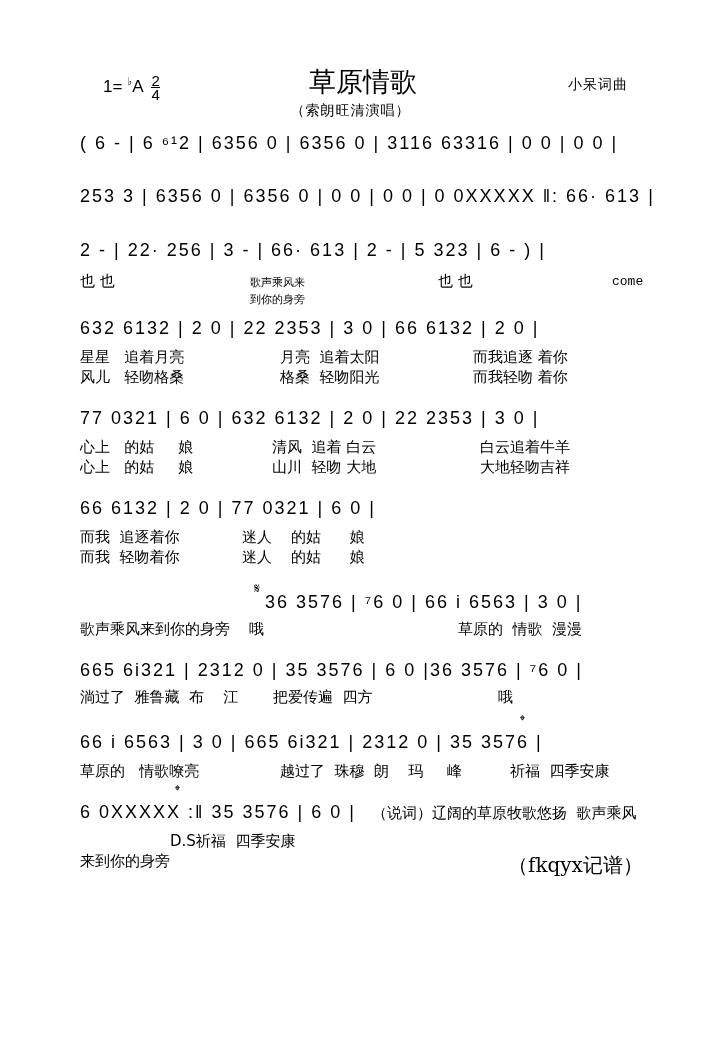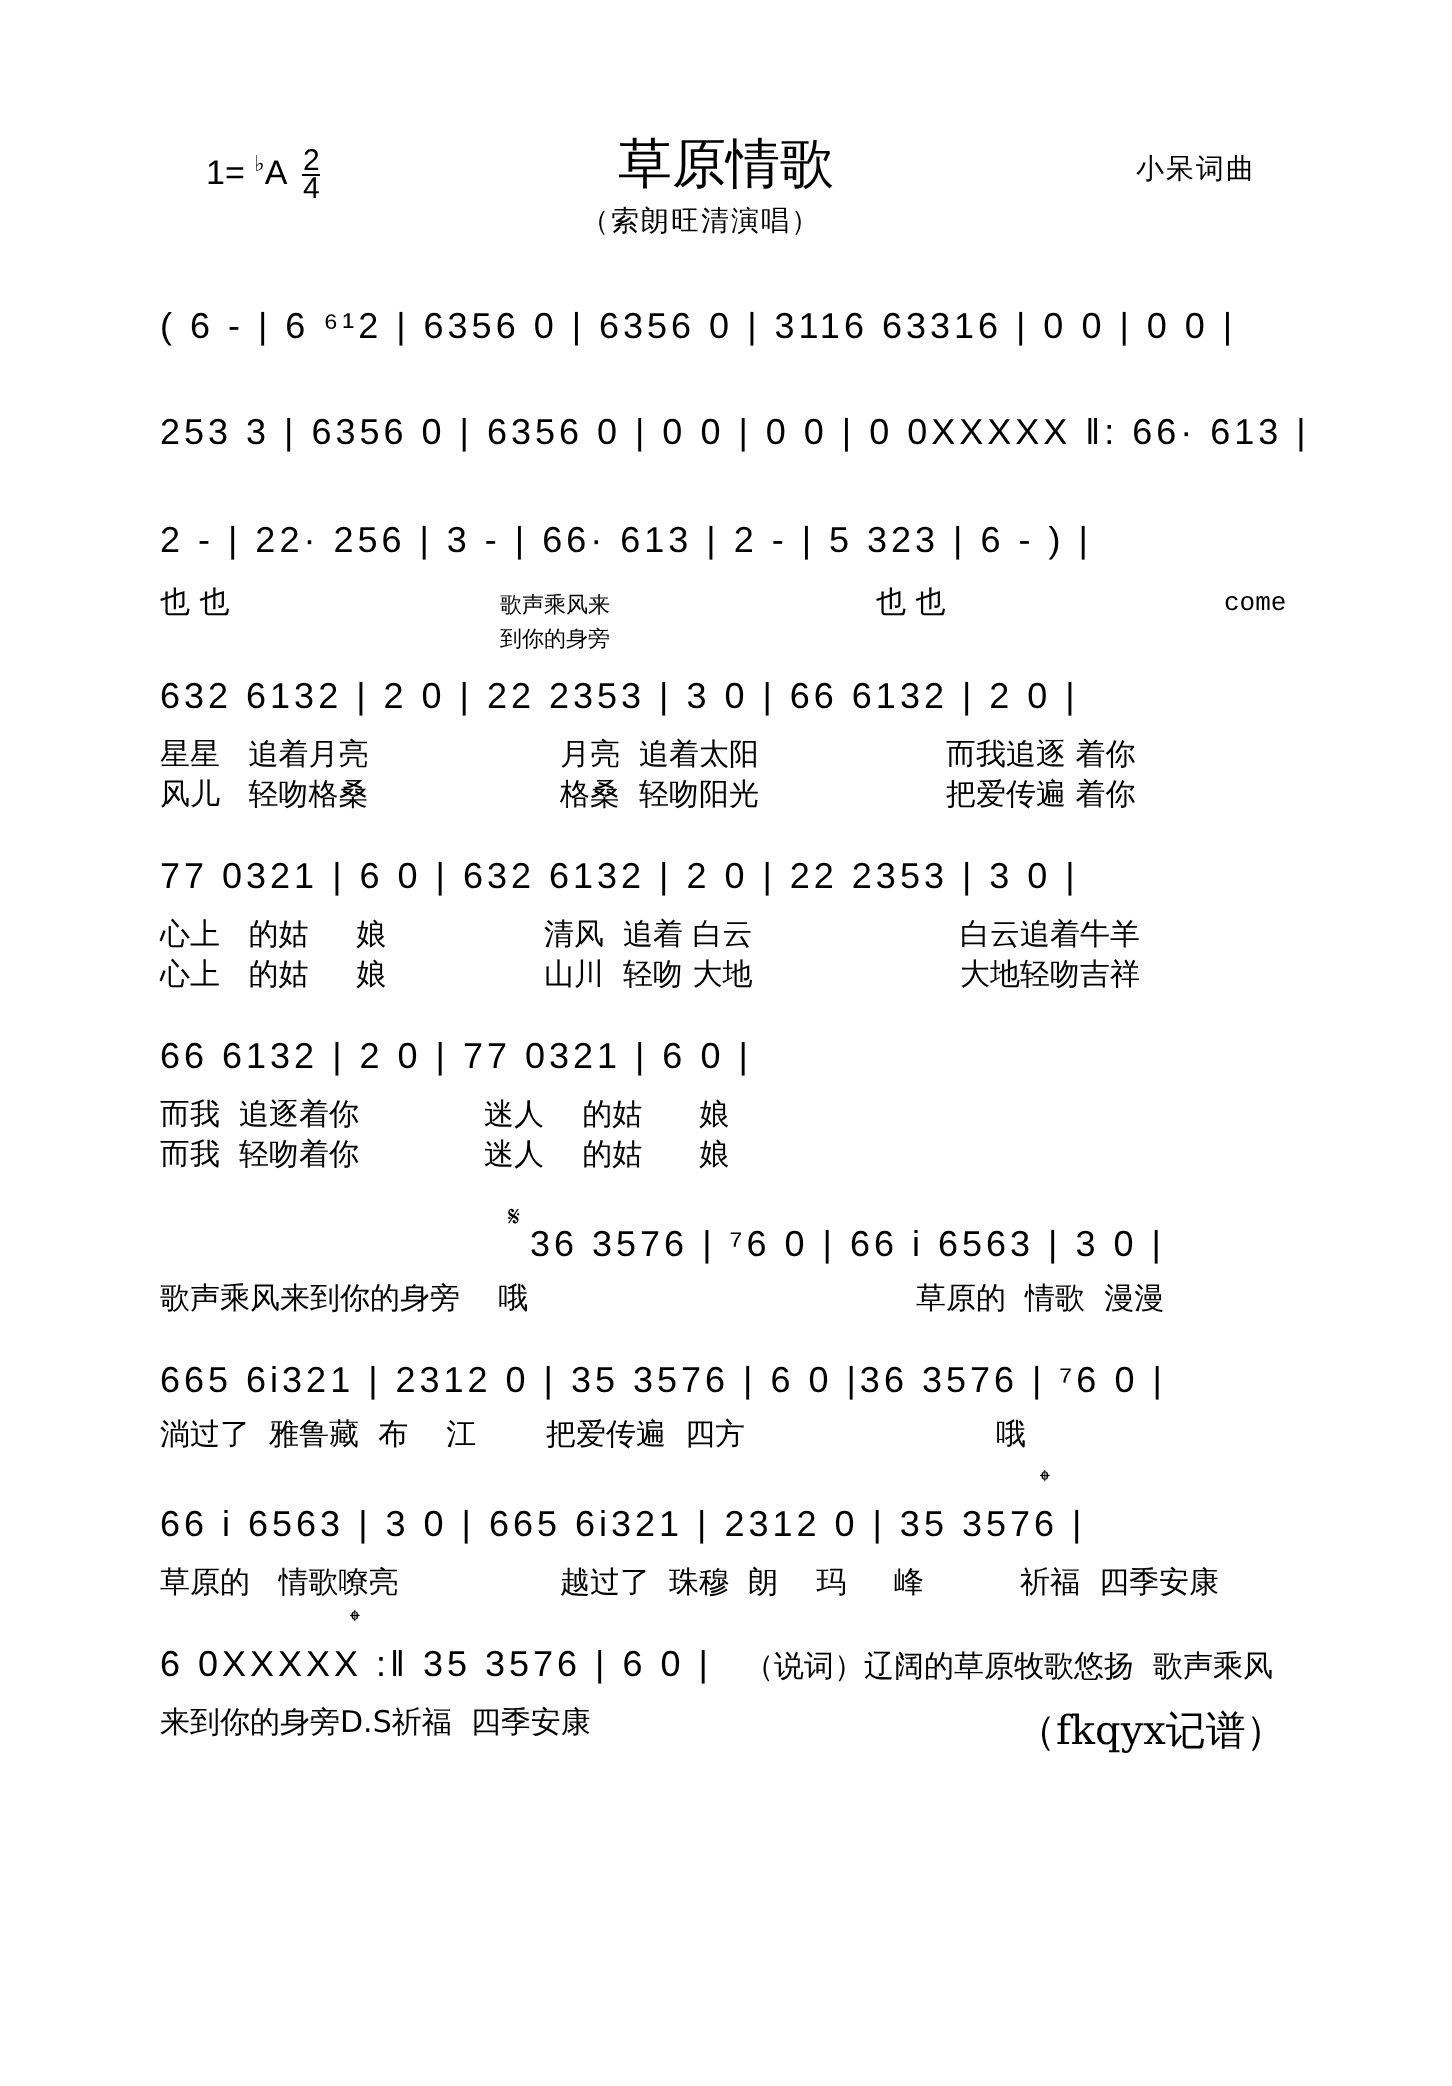--- a/index.html
+++ b/index.html
@@ -7,21 +7,21 @@
   .abs { position:absolute; white-space:nowrap; }
   .key { left:103px; top:74px; font-size:17px; }
   .key .flat { font-size:11px; vertical-align:super; }
   .frac { display:inline-block; vertical-align:middle; text-align:center; line-height:13px; font-size:15px; margin-left:4px; }
   .frac span { display:block; }
   .frac .top { border-bottom:1px solid #000; }
   .title { left:0; width:726px; top:64px; text-align:center; font-size:27px; font-family:"DejaVu Sans",sans-serif; }
   .subtitle { left:0; width:701px; top:102px; text-align:center; font-size:14px; font-family:"DejaVu Serif",serif; letter-spacing:1px; }
   .credit { left:568px; top:76px; font-size:14px; font-family:"DejaVu Serif",serif; letter-spacing:1px; }
 
-  .row { position:absolute; left:80px; width:575px; height:24px;margin-top:20px; }
+  .row { position:absolute; left:80px; width:575px; height:24px; }
   .notes { position:absolute; left:0; top:0; font-size:18px; font-family:"Liberation Sans",sans-serif; letter-spacing:2px; white-space:pre; }
   .lyric { position:absolute; font-size:15px; font-family:"DejaVu Sans",sans-serif; white-space:pre; }
   .small { font-size:11px; }
   .latin { font-family:"Liberation Mono",monospace; font-size:13px;text-align:center; }
   .sign { position:absolute; font-size:14px; }
   .final-note { font-family:"DejaVu Serif",serif; font-size:20px; }
 </style>
 </head>
 <body>
 
@@ -54,21 +54,21 @@
   <div class="lyric latin" style="left:532px; top:34px;">come</div>
 </div>
 
 <div class="row" style="top:318px;">
   <div class="notes">632 6132 | 2 0 | 22 2353 | 3 0 | 66 6132 | 2 0 |</div>
   <div class="lyric" style="left:0; top:30px;">星星   追着月亮</div>
   <div class="lyric" style="left:200px; top:30px;">月亮  追着太阳</div>
   <div class="lyric" style="left:393px; top:30px;">而我追逐 着你</div>
   <div class="lyric" style="left:0; top:50px;">风儿   轻吻格桑</div>
   <div class="lyric" style="left:200px; top:50px;">格桑  轻吻阳光</div>
-  <div class="lyric" style="left:393px; top:50px;">把爱传遍 着你</div>
+  <div class="lyric" style="left:393px; top:50px;">而我轻吻 着你</div>
 </div>
 
 <div class="row" style="top:408px;">
   <div class="notes">77 0321 | 6 0 | 632 6132 | 2 0 | 22 2353 | 3 0 |</div>
   <div class="lyric" style="left:0; top:30px;">心上   的姑     娘</div>
   <div class="lyric" style="left:192px; top:30px;">清风  追着 白云</div>
   <div class="lyric" style="left:400px; top:30px;">白云追着牛羊</div>
   <div class="lyric" style="left:0; top:50px;">心上   的姑     娘</div>
   <div class="lyric" style="left:192px; top:50px;">山川  轻吻 大地</div>
   <div class="lyric" style="left:400px; top:50px;">大地轻吻吉祥</div>

